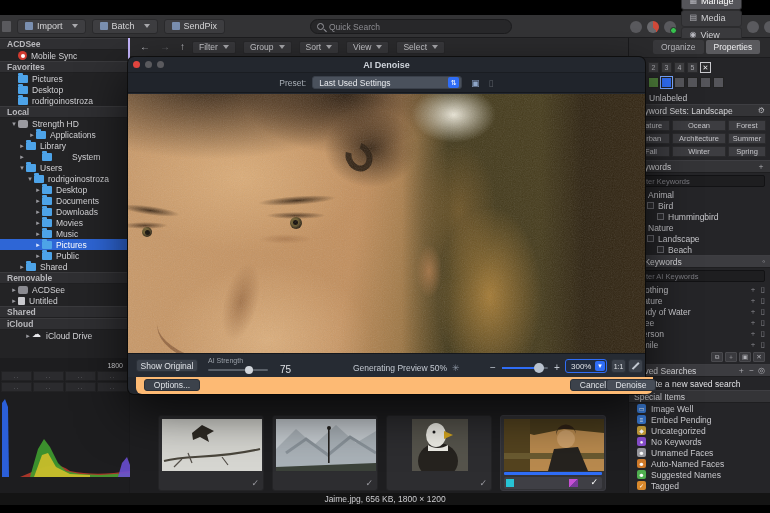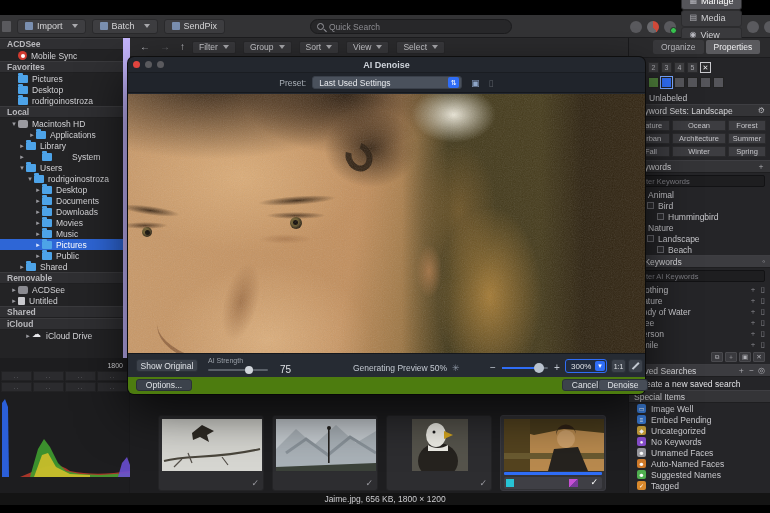--- a/index.html
+++ b/index.html
@@ -28,21 +28,21 @@
   .mode.active { background:#55555a; color:#fff; }
   .micon { font-size:8px; color:#b9b9c0; line-height:1; }
 
   
   #row2 { position:absolute; left:130px; top:23px; width:498px; height:19px; background:#2b2b2d; border-bottom:1px solid #1c1c1e; display:flex; align-items:center; }
   .navic { color:#c3c3c8; font-size:10px; margin-left:10px; line-height:1; }
   .navic.dim { color:#6a6a6e; }
   .btool { display:flex; align-items:center; background:#39393c; border:1px solid #28282a; border-radius:2px; height:13px; padding:0 6px; color:#c9c9cd; font-size:8.5px; margin-left:7px; }
 
   
-  #left-panel { position:absolute; left:0; top:23px; width:130px; height:343px; background:#232325; border-right:7px solid #c4b5fd; overflow:hidden; }
+  #left-panel { position:absolute; left:0; top:23px; width:130px; height:343px; background:#232325; border-right:2px solid #c4b5fd; overflow:hidden; }
   .thead { height:12px; background:#2f2f32; border-top:1px solid #3a3a3d; border-bottom:1px solid #202022; color:#b8b8bc; font-size:8.5px; font-weight:bold; display:flex; align-items:center; padding-left:7px; }
   .trow { height:11px; display:flex; align-items:center; color:#d2d2d5; font-size:8.5px; white-space:nowrap; }
   .trow.sel { background:#2e66d6; color:#fff; }
   .chev { width:8px; font-size:7px; color:#9a9aa0; text-align:center; flex:0 0 auto; }
   .trow.sel .chev { color:#dce6ff; }
   .ic { width:10px; height:8px; flex:0 0 auto; margin-right:4px; border-radius:1px; position:relative; }
   .ic-folder { background:#4da3e8; }
   .ic-folder::before { content:""; position:absolute; top:-2px; left:0; width:5px; height:2px; background:#4da3e8; border-radius:1px 1px 0 0; }
   .ic-drive { background:#9a9aa0; border-radius:2px; }
   .ic-disk { background:#8a8a90; border-radius:2px; }
@@ -169,21 +169,21 @@
   #zoom-minus { position:absolute; left:362px; top:8px; color:#c3c9d2; font-size:10px; }
   #zoom-track { position:absolute; left:374px; top:13px; width:46px; height:2px; background:#58606c; border-radius:1px; }
   #zoom-fill { position:absolute; left:0; top:0; width:75%; height:2px; background:#2f6df6; }
   #zoom-handle { position:absolute; left:70%; top:-4px; width:10px; height:10px; border-radius:50%; background:#b9c2ce; }
   #zoom-plus { position:absolute; left:426px; top:8px; color:#c3c9d2; font-size:10px; }
   #zoom-box { position:absolute; left:437px; top:5px; width:42px; height:14px; background:#222c3e; border:1px solid #2f6df6; border-radius:3px; color:#dfe2e6; font-size:8px; display:flex; align-items:center; padding-left:5px; }
   #zoom-box .stepper { width:10px; height:10px; margin-left:auto; margin-right:1px; }
   #one-to-one { left:483px; top:5px; width:15px; height:14px; font-size:7px; }
   #fit-btn { left:500px; top:5px; width:15px; height:14px; }
   #fit-btn::after { content:""; width:9px; height:1.5px; background:#c3c9d2; transform:rotate(-45deg); }
-  #dlg-footer { position:absolute; left:0; top:320px; width:517px; height:17px; background:#4d7c0f; border-radius:0 0 6px 6px; }
+  #dlg-footer { position:absolute; left:8px; top:320px; width:517px; height:17px; background:#fdba74; border-radius:0 0 6px 6px; }
   #options-btn { left:8px; top:2px; width:56px; height:12px; }
   #cancel-btn { left:434px; top:2px; width:46px; height:12px; }
   #denoise-btn { left:470px; top:2px; width:50px; height:12px; left:470px; }
 </style>
 </head>
 <body>
 <div id="stage">
 
 <div class="bar-black" style="top:0;height:15px"></div>
 
@@ -285,21 +285,21 @@
           </div>
           <div class="trow" style="padding-left: 10px;">
             <span class="chev"></span>
             <span class="ic ic-folder"></span>
             <span>rodrigoinostroza</span>
           </div>
           <div class="thead">Local</div>
           <div class="trow" style="padding-left: 10px;">
             <span class="chev">▾</span>
             <span class="ic ic-drive"></span>
-            <span>Macintosh HD</span>
+            <span>Strength HD</span>
           </div>
           <div class="trow" style="padding-left: 28px;">
             <span class="chev">▸</span>
             <span class="ic ic-folder"></span>
             <span>Applications</span>
           </div>
           <div class="trow" style="padding-left: 18px;">
             <span class="chev">▸</span>
             <span class="ic ic-folder"></span>
             <span>Library</span>

